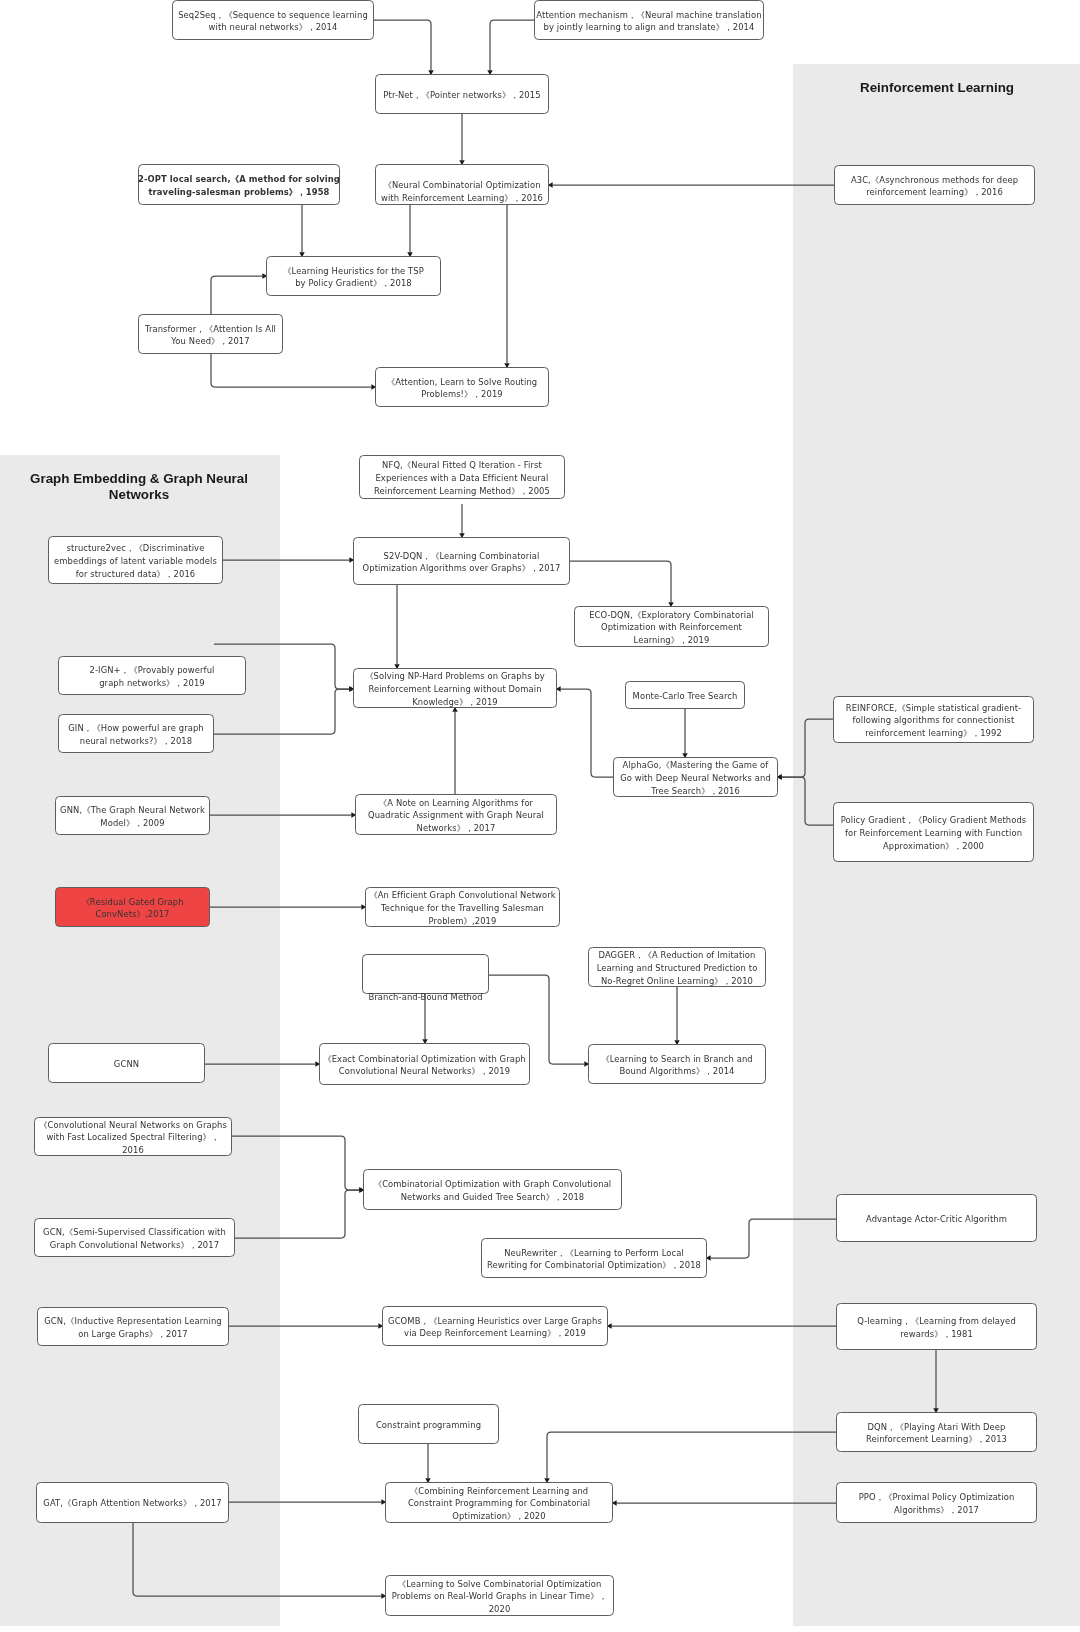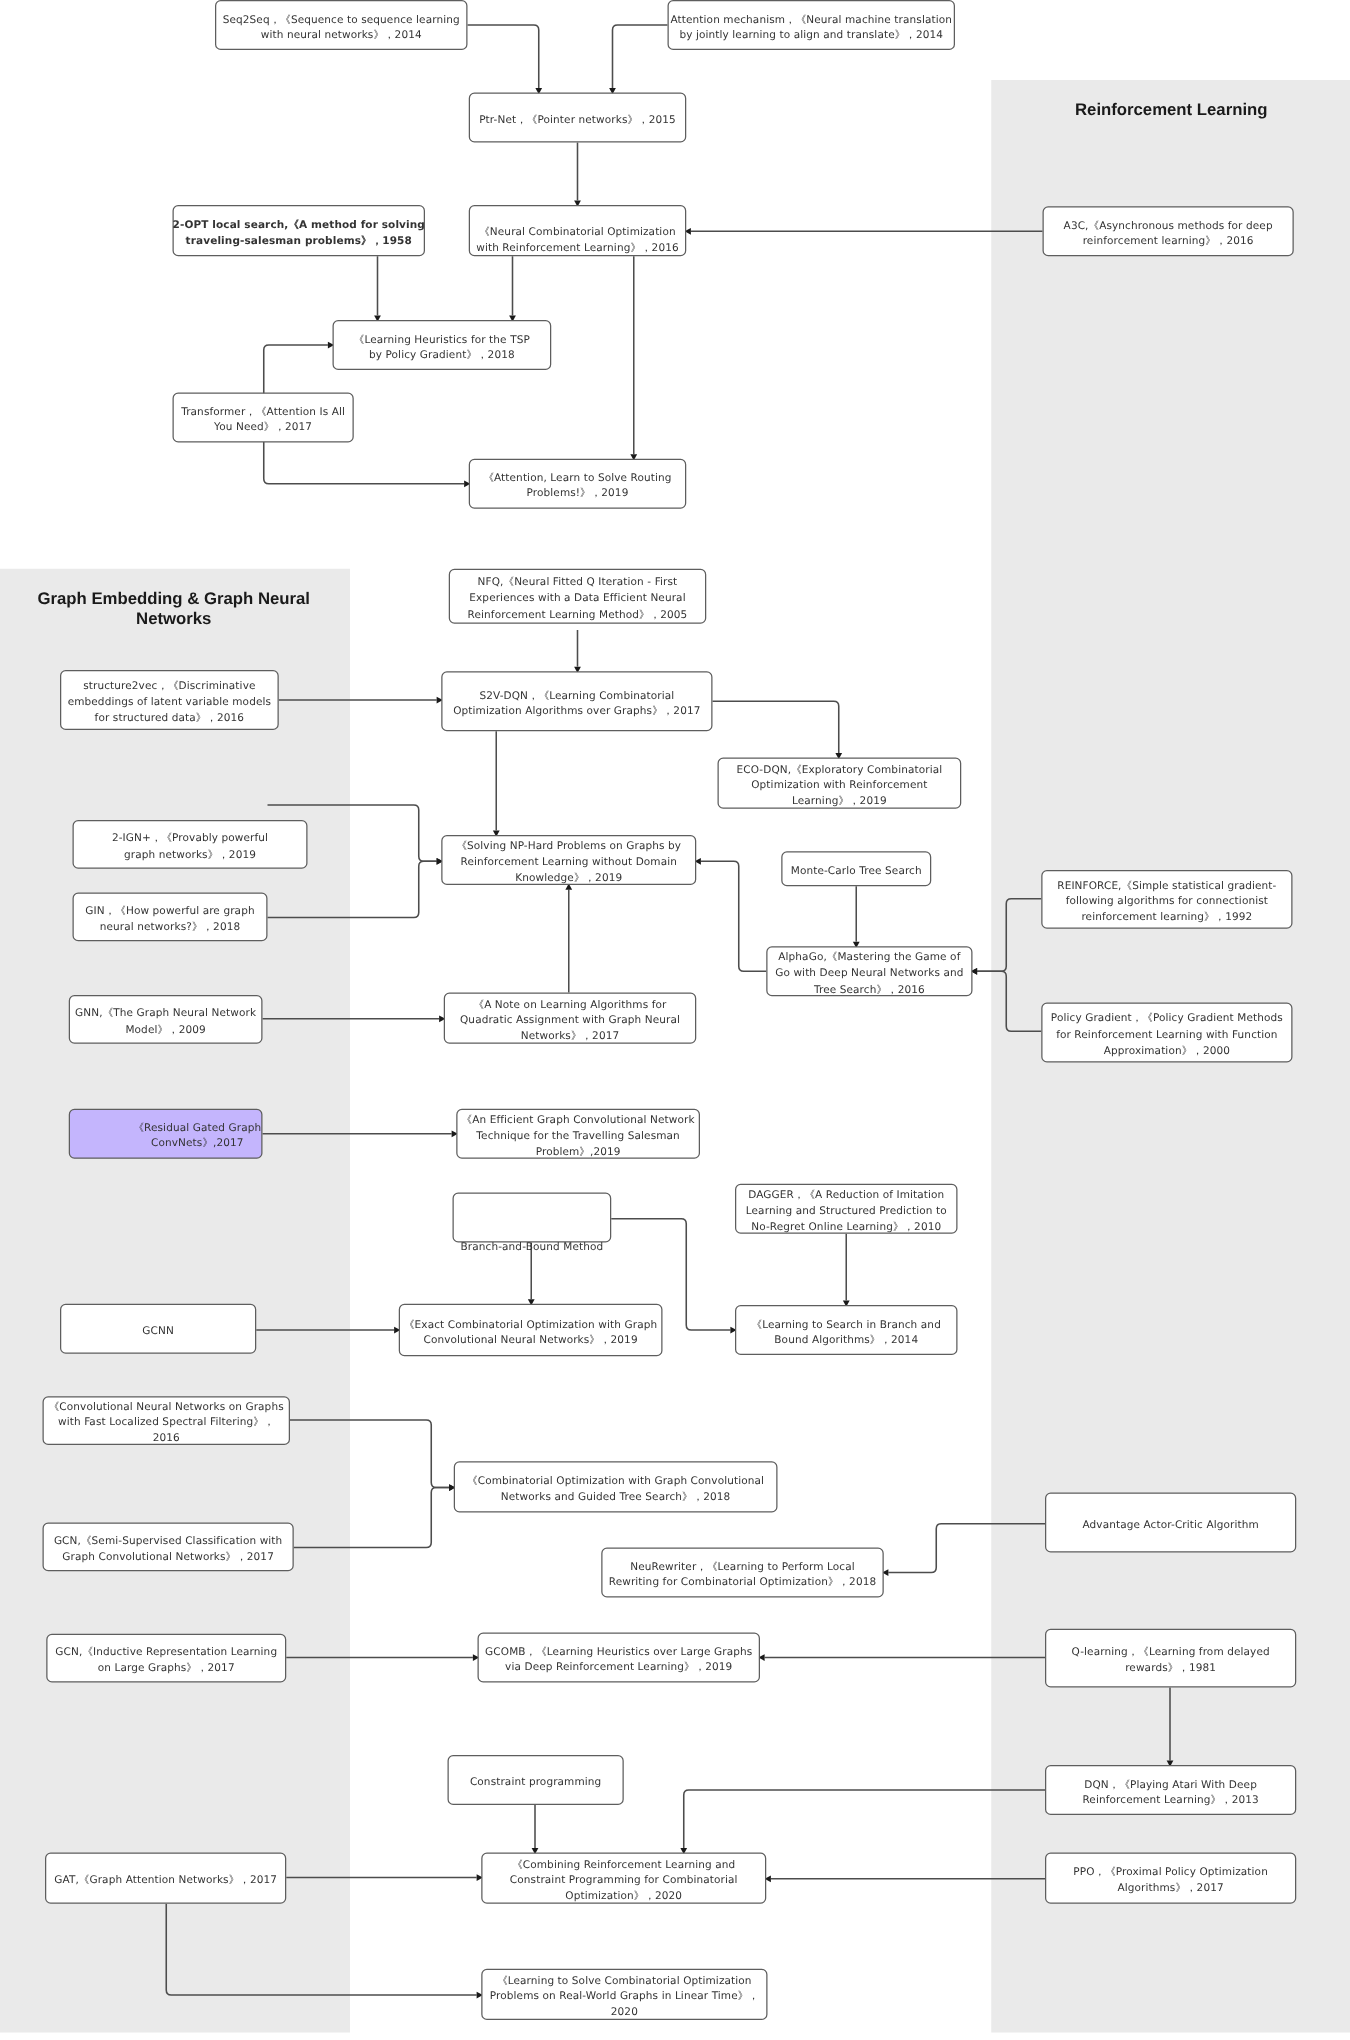--- a/index.html
+++ b/index.html
@@ -212,27 +212,27 @@
     <div class="node-label" style="color: rgb(51, 51, 51);">GNN,《The Graph Neural Network
 Model》，2009</div>
   </div>
 
   <div class="node" style="left: 355px; top: 794px; width: 202px; height: 41px; background: rgb(255, 255, 255); border-color: rgb(94, 94, 94);">
     <div class="node-label" style="color: rgb(51, 51, 51);">《A Note on Learning Algorithms for
 Quadratic Assignment with Graph Neural
 Networks》，2017</div>
   </div>
 
-  <div class="node" style="left: 833px; top: 802px; width: 201px; height: 48px; background: rgb(255, 255, 255); border-color: rgb(94, 94, 94);">
+  <div class="node" style="left: 833px; top: 802px; width: 201px; height: 60px; background: rgb(255, 255, 255); border-color: rgb(94, 94, 94);">
     <div class="node-label" style="color: rgb(51, 51, 51);">Policy Gradient，《Policy Gradient Methods
 for Reinforcement Learning with Function
 Approximation》，2000</div>
   </div>
 
-  <div class="node" style="left: 55px; top: 887px; width: 155px; height: 40px; background: #c4b5fd; border-color: rgb(94, 94, 94); justify-content: flex-end;">
+  <div class="node" style="left: 55px; top: 887px; width: 155px; height: 40px; background: #ef4444; border-color: rgb(94, 94, 94);">
     <div class="node-label" style="color: rgb(51, 51, 51);">《Residual Gated Graph
 ConvNets》,2017</div>
   </div>
 
   <div class="node" style="left: 365px; top: 887px; width: 195px; height: 40px; background: rgb(255, 255, 255); border-color: rgb(94, 94, 94);">
     <div class="node-label" style="color: rgb(51, 51, 51);">《An Efficient Graph Convolutional Network
 Technique for the Travelling Salesman
 Problem》,2019</div>
   </div>
 

